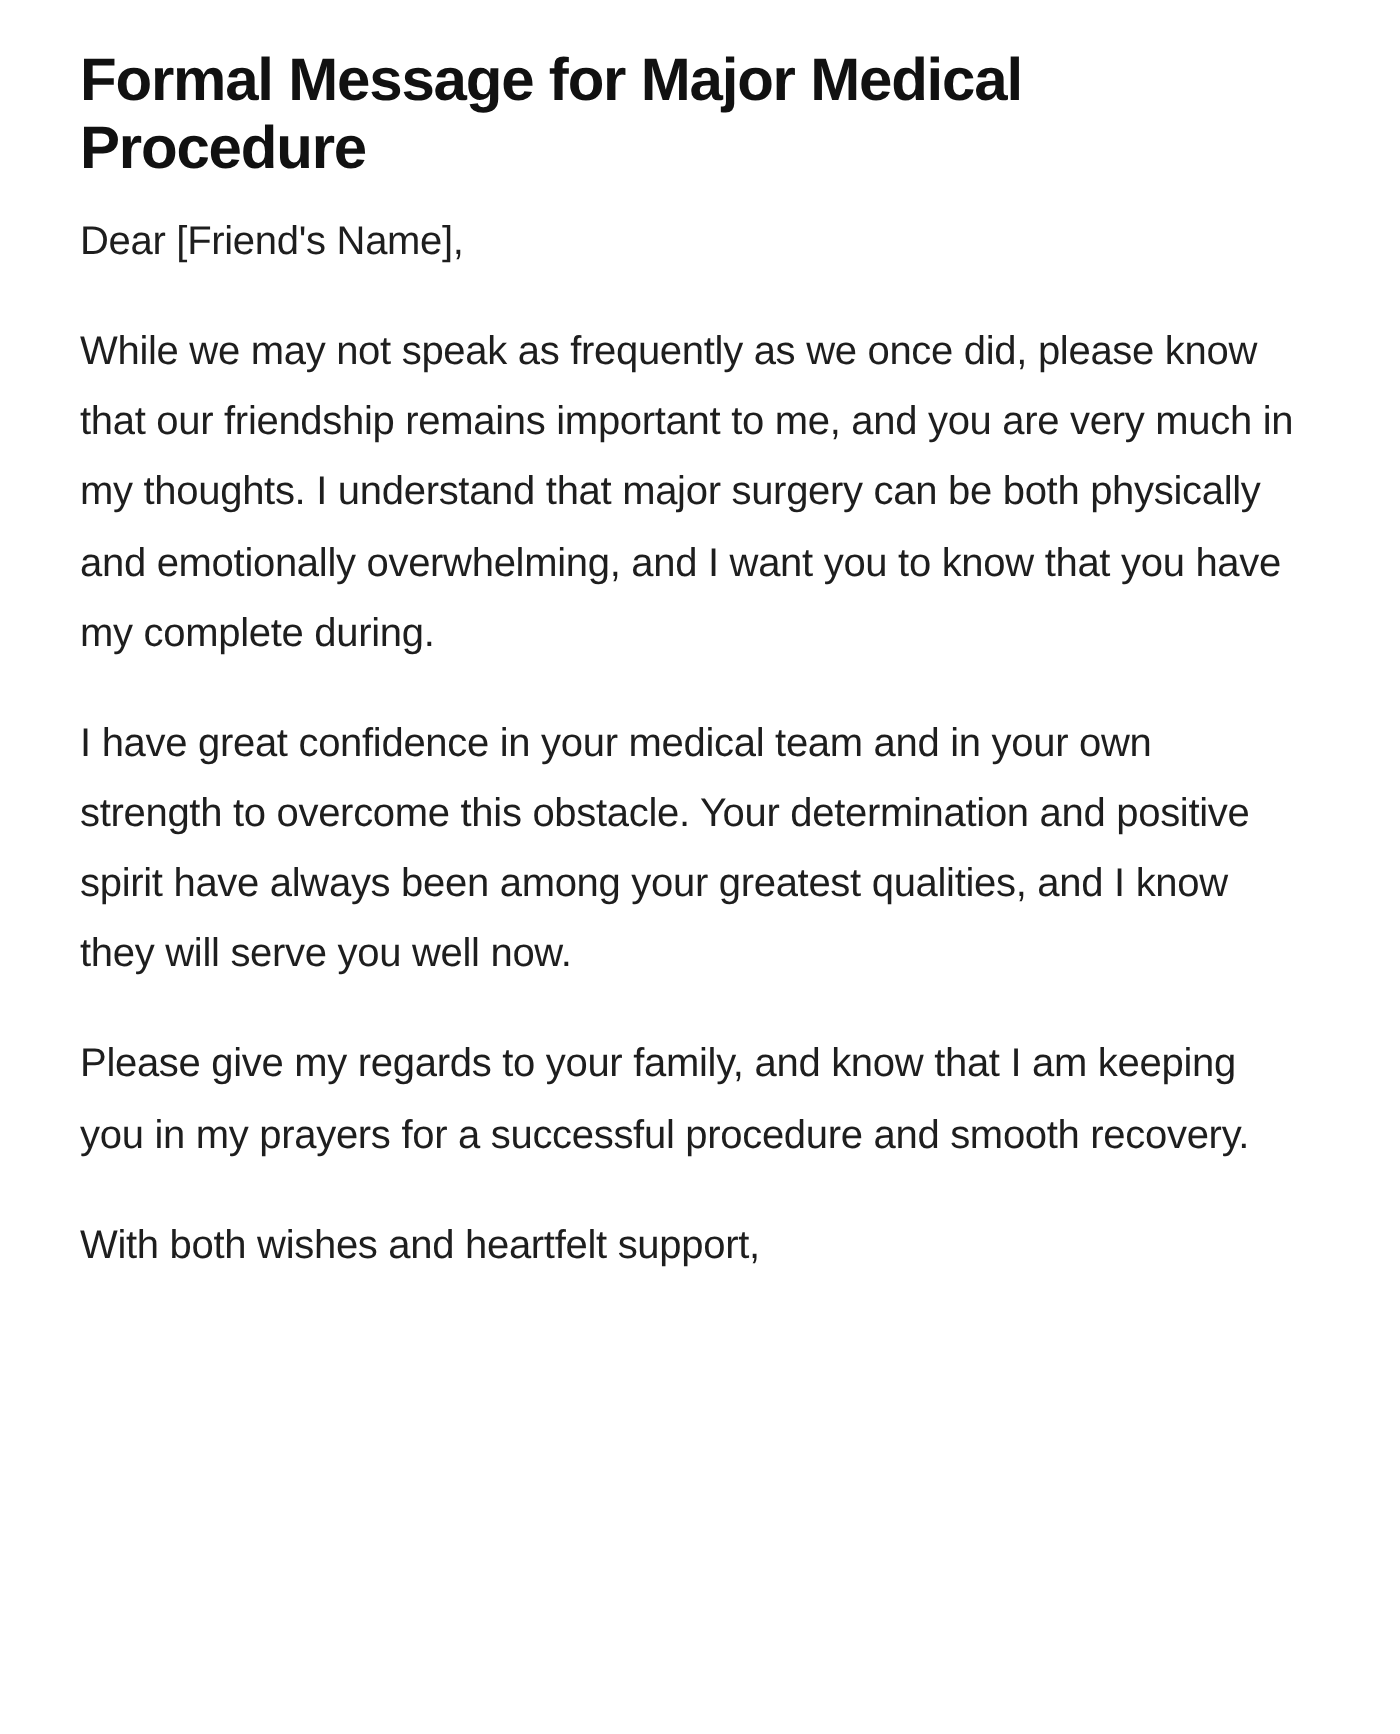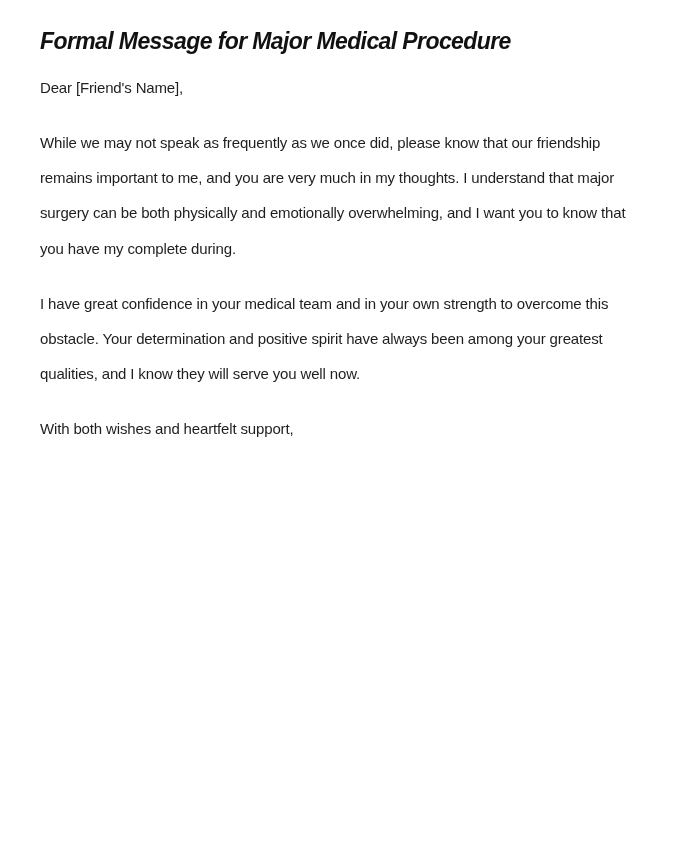--- a/index.html
+++ b/index.html
@@ -15,39 +15,39 @@
       color: #1a1a1a;
       font-family: "Liberation Sans", "DejaVu Sans", sans-serif;
     }
     .doc {
       position: absolute;
       left: 40px;
       top: 24px;
       width: 610px;
     }
     .title {
-      font-size: 23px;
+      font-size: 30px;
       font-weight: bold;
       letter-spacing: -0.6px;
       line-height: 34px;
       margin: 0 0 12px 0;
       color: #111111;
-      font-style: italic;
     }
     .para {
-      font-size: 15px;
+      font-size: 20px;
       line-height: 35.2px;
       margin: 0 0 19.8px 0;
       letter-spacing: -0.15px;
       color: #1e1e1e;
     }
     .para.greeting { margin-bottom: 19.8px; }
   </style>
 </head>
 <body>
 
 <div class="doc">
   <h1 class="title">Formal Message for Major Medical Procedure</h1>
   <p class="para greeting">Dear [Friend's Name],</p>
   <p class="para">While we may not speak as frequently as we once did, please know that our friendship remains important to me, and you are very much in my thoughts. I understand that major surgery can be both physically and emotionally overwhelming, and I want you to know that you have my complete during.</p>
   <p class="para">I have great confidence in your medical team and in your own strength to overcome this obstacle. Your determination and positive spirit have always been among your greatest qualities, and I know they will serve you well now.</p>
+  <p class="para">Please give my regards to your family, and know that I am keeping you in my prayers for a successful procedure and smooth recovery.</p>
   <p class="para">With both wishes and heartfelt support,</p>
 </div>
 
 </body></html>

